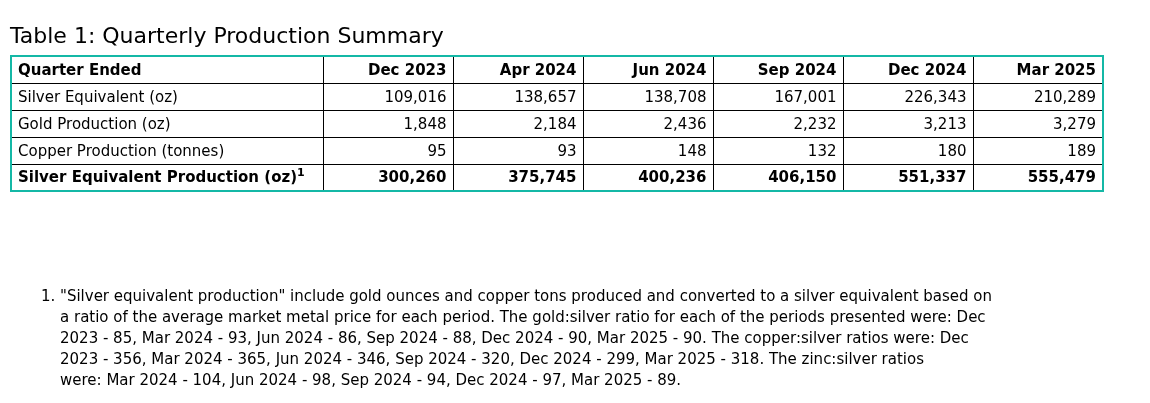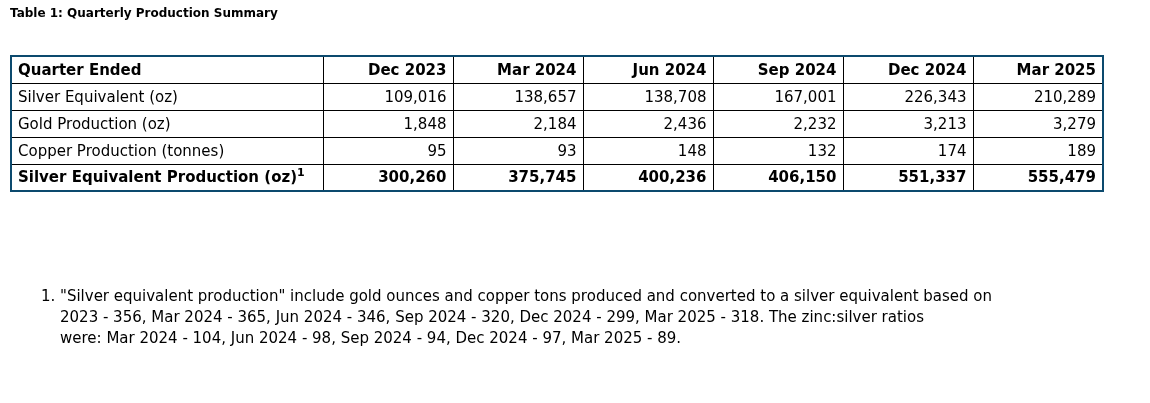--- a/index.html
+++ b/index.html
@@ -6,31 +6,31 @@
   html, body {
     width: 1150px; height: 403px;
     background: #ffffff;
     color: #000000;
     font-family: "DejaVu Sans", sans-serif;
     overflow: hidden;
     position: relative;
   }
   .page-title {
     position: absolute;
-    left: 10px; top: 6px;
-    font-size: 12px;
-    font-weight: bold;
+    left: 10px; top: 23px;
+    font-size: 22px;
+    font-weight: normal;
     letter-spacing: 0;
   }
   table.prod-table {
     position: absolute;
     left: 10px; top: 55px;
     border-collapse: collapse;
     table-layout: fixed;
-    border: 2px solid #0c4a6e;
+    border: 2px solid #14b8a6;
   }
   .prod-table col.c-label { width: 312px; }
   .prod-table col.c-num   { width: 130px; }
   .prod-table th, .prod-table td {
     border: 1px solid #000000;
     height: 27px;
     font-size: 15px;
     padding: 0 6px;
     vertical-align: middle;
     white-space: nowrap;
@@ -71,21 +71,21 @@
       <col class="c-num">
       <col class="c-num">
     <col class="c-num">
       <col class="c-num">
       <col class="c-num">
   </colgroup>
   <tbody>
     <tr>
       <th class="label-cell">Quarter Ended</th>
       <th class="num-cell">Dec 2023</th>
-      <th class="num-cell">Mar 2024</th>
+      <th class="num-cell">Apr 2024</th>
       <th class="num-cell">Jun 2024</th>
       <th class="num-cell">Sep 2024</th>
       <th class="num-cell">Dec 2024</th>
       <th class="num-cell">Mar 2025</th>
     </tr>
     <tr>
       <td class="label-cell">Silver Equivalent (oz)</td>
       <td class="num-cell">109,016</td>
       <td class="num-cell">138,657</td>
       <td class="num-cell">138,708</td>
@@ -101,35 +101,37 @@
       <td class="num-cell">2,232</td>
       <td class="num-cell">3,213</td>
       <td class="num-cell">3,279</td>
     </tr>
     <tr>
       <td class="label-cell">Copper Production (tonnes)</td>
       <td class="num-cell">95</td>
       <td class="num-cell">93</td>
       <td class="num-cell">148</td>
       <td class="num-cell">132</td>
-      <td class="num-cell">174</td>
+      <td class="num-cell">180</td>
       <td class="num-cell">189</td>
     </tr>
     <tr class="total-row">
       <td class="label-cell"><span>Silver Equivalent Production (oz)</span><sup>1</sup></td>
       <td class="num-cell">300,260</td>
       <td class="num-cell">375,745</td>
       <td class="num-cell">400,236</td>
       <td class="num-cell">406,150</td>
       <td class="num-cell">551,337</td>
       <td class="num-cell">555,479</td>
     </tr>
   </tbody>
 </table>
 
 <div class="footnote">
   <div class="fn-marker">1.</div>
   <div class="fn-lines">
     <div>"Silver equivalent production" include gold ounces and copper tons produced and converted to a silver equivalent based on</div>
+    <div>a ratio of the average market metal price for each period. The gold:silver ratio for each of the periods presented were: Dec</div>
+    <div>2023 - 85, Mar 2024 - 93, Jun 2024 - 86, Sep 2024 - 88, Dec 2024 - 90, Mar 2025 - 90. The copper:silver ratios were: Dec</div>
     <div>2023 - 356, Mar 2024 - 365, Jun 2024 - 346, Sep 2024 - 320, Dec 2024 - 299, Mar 2025 - 318. The zinc:silver ratios</div>
     <div>were: Mar 2024 - 104, Jun 2024 - 98, Sep 2024 - 94, Dec 2024 - 97, Mar 2025 - 89.</div>
   </div>
 </div>
 
 </body></html>

